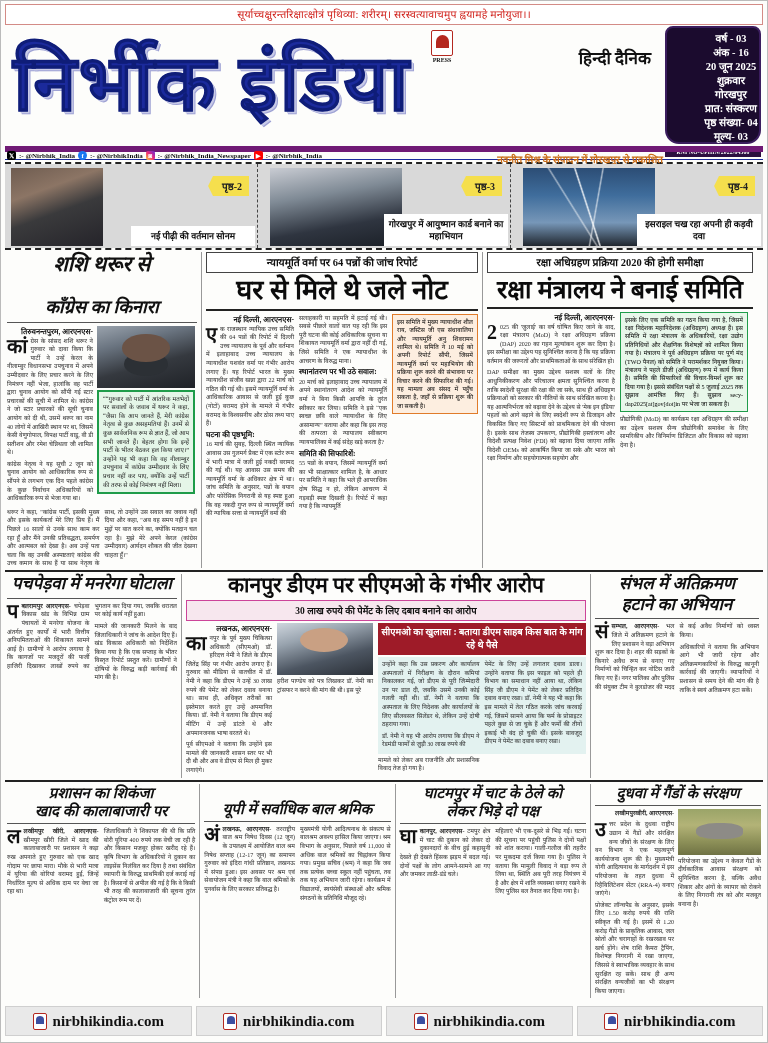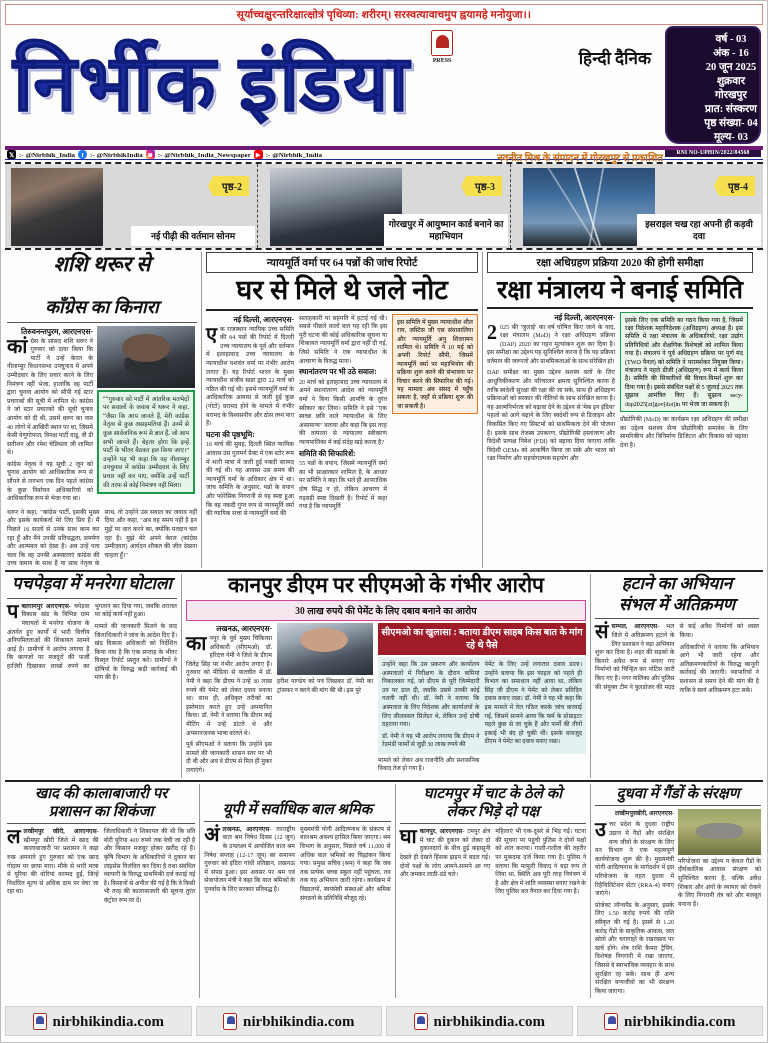--- a/index.html
+++ b/index.html
@@ -11,21 +11,21 @@
     width:768px; height:1043px; background:#fdfdfb; position:relative;
     overflow:hidden; margin:0 auto;
     border:1px solid #bbb;
   }
 
   
   .shloka-bar{
     margin:3px 4px 0 4px; border:1px solid #d38b86; background:#fff;
     text-align:center; padding:2px 0 3px 0;
   }
-  .shloka{ color:#d0201a; font-size:10.5px; font-weight:bold; letter-spacing:.2px;}
+  .shloka{ color:#d0201a; font-size:10.5px; font-weight:normal; letter-spacing:.2px;}
 
   
   .masthead{ position:relative; height:120px; margin:1px 4px 0 4px; }
   .mast-title{
     position:absolute; left:8px; top:4px; width:650px; height:108px;
     display:flex; align-items:center;
   }
   .mast-title .t{
     font-size:78px; line-height:.95; font-weight:bold; color:#1b2a9c;
     font-family:"Liberation Serif", serif;
@@ -57,21 +57,21 @@
   }
   .datebox div{ font-size:10.5px; font-weight:bold; line-height:14px;margin-left:36px; }
   .rni{
     position:absolute; right:2px; top:121px; width:96px; background:#2b0f3f;
     color:#fff; font-size:5.6px; font-weight:bold; text-align:center; padding:2px 0;
     letter-spacing:.2px;
   }
 
   
   .socialrow{
-    position:relative; margin:0 4px; height:14px; border-top:4px solid #701a75;
+    position:relative; margin:0 4px; height:14px; border-top:6px solid #701a75;
     border-bottom:1px solid #1b2a9c; display:flex; align-items:center;
   }
   .social-left{ display:flex; align-items:center; gap:3px; width:330px; padding-left:2px;}
   .sico{ width:9px;height:9px; border-radius:2px; display:inline-block; color:#fff;
          font-size:6.5px; line-height:9px; text-align:center; font-weight:bold;}
   .sico.x{background:#000;} .sico.f{background:#1877f2;border-radius:50%;}
   .sico.i{background:linear-gradient(45deg,#f9ce34,#ee2a7b,#6228d7);}
   .sico.y{background:#ff0000;}
   .shandle{ font-size:7px; font-weight:bold; color:#111; }
   .pubinfo{
@@ -380,37 +380,37 @@
           <div class="body" style="column-count:2; column-gap:5px; margin-top:2px;">
             <p>मामले को लेकर अब राजनीति और प्रशासनिक विवाद तेज हो गया है।</p>
           </div>
         </div>
       </div>
     </div>
 
     <div class="vr"></div>
 
     <div class="col" style="width:170px; padding-right:2px;">
+      <div class="hl-script" style="font-size:17px;">संभल में अतिक्रमण</div>
       <div class="hl-script" style="font-size:17px;">हटाने का अभियान</div>
-      <div class="hl-script" style="font-size:17px;">संभल में अतिक्रमण</div>
       <hr class="hr-thin">
       <div class="body" style="column-count:2; column-gap:5px;">
         <p><span class="dropcap">सं</span><span style="font-weight:bold;">सम्भल, आरएनएस-</span> <span>भल जिले में अतिक्रमण हटाने के लिए प्रशासन ने बड़ा अभियान शुरू कर दिया है। शहर की सड़कों के किनारे अवैध रूप से बनाए गए निर्माणों को चिन्हित कर नोटिस जारी किए गए हैं। नगर पालिका और पुलिस की संयुक्त टीम ने बुलडोजर की मदद से कई अवैध निर्माणों को ध्वस्त किया।</span></p>
         <p>अधिकारियों ने बताया कि अभियान आगे भी जारी रहेगा और अतिक्रमणकारियों के विरुद्ध कानूनी कार्रवाई की जाएगी। व्यापारियों ने प्रशासन से समय देने की मांग की है ताकि वे स्वयं अतिक्रमण हटा सकें।</p>
       </div>
     </div>
   </div>
 
   <hr class="hr-th" style="margin:2px 4px;">
 
   <div class="sec cols">
 
     <div class="col" style="width:196px; padding-left:2px;">
+      <div class="hl-script" style="font-size:15px;">प्रशासन का शिकंजा</div>
       <div class="hl-script" style="font-size:15px;">खाद की कालाबाजारी पर</div>
-      <div class="hl-script" style="font-size:15px;">प्रशासन का शिकंजा</div>
       <hr class="hr-thin">
       <div class="body" style="column-count:2; column-gap:5px;">
         <p><span class="dropcap">ल</span><span style="font-weight:bold;">लखीमपुर खीरी, आरएनएस-</span> <span>खीमपुर खीरी जिले में खाद की कालाबाजारी पर प्रशासन ने कड़ा रुख अपनाते हुए गुरुवार को एक खाद गोदाम पर छापा मारा। मौके से भारी मात्रा में यूरिया की बोरियां बरामद हुईं, जिन्हें निर्धारित मूल्य से अधिक दाम पर बेचा जा रहा था।</span></p>
         <p>जिलाधिकारी ने शिकायत की थी कि प्रति बोरी यूरिया 400 रुपये तक बेची जा रही है और किसान मजबूर होकर खरीद रहे हैं। कृषि विभाग के अधिकारियों ने दुकान का लाइसेंस निलंबित कर दिया है तथा संबंधित व्यापारी के विरुद्ध प्राथमिकी दर्ज कराई गई है। किसानों से अपील की गई है कि वे किसी भी तरह की कालाबाजारी की सूचना तुरंत कंट्रोल रूम पर दें।</p>
       </div>
     </div>
 
     <div class="vr"></div>
 
     <div class="col" style="width:196px;">

